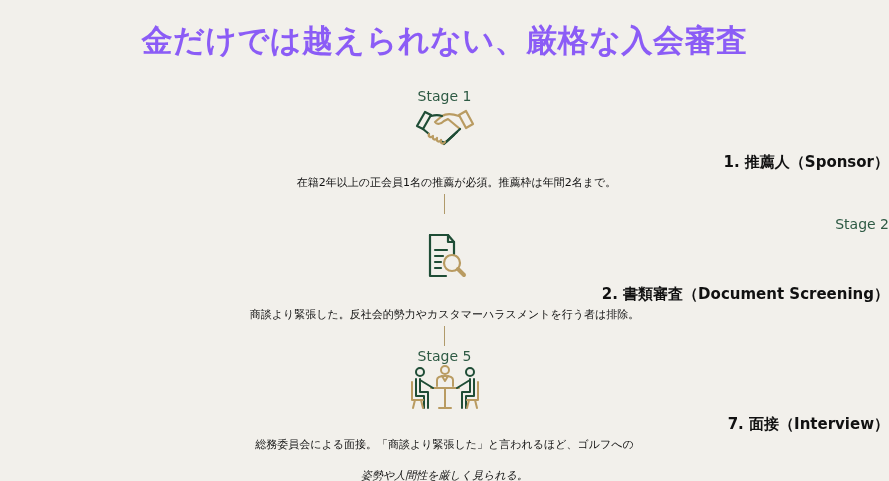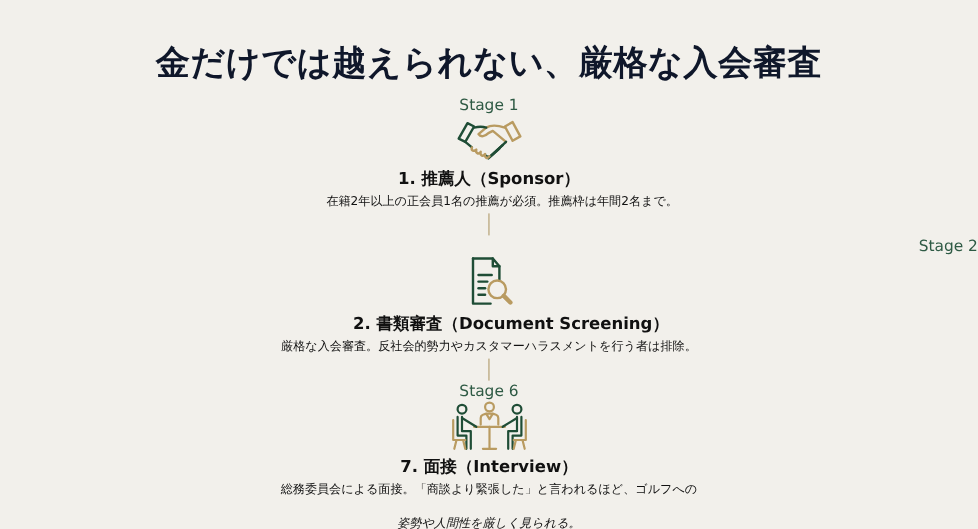--- a/index.html
+++ b/index.html
@@ -4,31 +4,31 @@
 <style>
   html, body { margin:0; padding:0; }
   body {
     width:889px; height:481px; overflow:hidden;
     background:#f2f0eb;
     font-family:"DejaVu Sans","Liberation Sans",sans-serif;
     color:#111;
     position:relative;
   }
   .title {
-    position:absolute; left:0; right:0; top:36px;
+    position:absolute; left:0; right:0; top:20px;
     text-align:center; font-size:31px; font-weight:bold; letter-spacing:0.5px;
-    color:#0f172a;
+    color:#8b5cf6;
   }
   .stage-label {
     position:absolute; left:0; right:0; text-align:center;
     font-size:14px; color:#2e5a44;
   }
   .icon { position:absolute; left:50%; transform:translateX(-50%); }
   .heading {
-    position:absolute; left:0; right:0; text-align:center;
+    position:absolute; left:0; right:0; text-align:right;
     font-size:15px; font-weight:bold; color:#111;
   }
   .desc {
     position:absolute; left:0; right:0; text-align:center;
     font-size:11px; color:#111; line-height:16px;
   }
   .connector {
     position:absolute; left:444px; width:1px; background:#b09a6a;
   }
 </style>
@@ -69,25 +69,25 @@
     <path d="M10 3 L10 44 L26 44" stroke="#1f4d36"></path>
     <line x1="15" y1="18" x2="27" y2="18" stroke="#1f4d36"></line>
     <line x1="15" y1="24" x2="23" y2="24" stroke="#1f4d36"></line>
     <line x1="15" y1="30" x2="21" y2="30" stroke="#1f4d36"></line>
     <line x1="15" y1="36" x2="21" y2="36" stroke="#1f4d36"></line>
     <circle cx="32" cy="31" r="8" stroke="#b99b61"></circle>
     <path d="M38 37 L44 43" stroke="#b99b61" stroke-width="4"></path>
   </g>
 </svg>
 <div class="heading" style="top:285px;margin-left:40px;">2. 書類審査（Document Screening）</div>
-<div class="desc" style="top:307px;">厳格な入会審査。反社会的勢力やカスタマーハラスメントを行う者は排除。</div>
+<div class="desc" style="top:307px;">商談より緊張した。反社会的勢力やカスタマーハラスメントを行う者は排除。</div>
 
 <div class="connector" style="top:326px; height:20px;"></div>
 
-<div class="stage-label" style="top:348px;">Stage 6</div>
+<div class="stage-label" style="top:348px;">Stage 5</div>
 <svg class="icon" style="top:364px;" width="72" height="48" viewBox="0 0 72 48">
   <g fill="none" stroke-width="2" stroke-linejoin="round" stroke-linecap="round">
 
     <circle cx="36" cy="6" r="4" stroke="#b99b61"></circle>
     <path d="M28 22 L28 16 C28 13 31 12 36 12 C41 12 44 13 44 16 L44 22" stroke="#b99b61"></path>
     <path d="M33 12 L36 17 L39 12" stroke="#b99b61"></path>
 
     <line x1="22" y1="24" x2="50" y2="24" stroke="#b99b61"></line>
     <line x1="36" y1="24" x2="36" y2="44" stroke="#b99b61"></line>
     <line x1="30" y1="44" x2="42" y2="44" stroke="#b99b61"></line>

